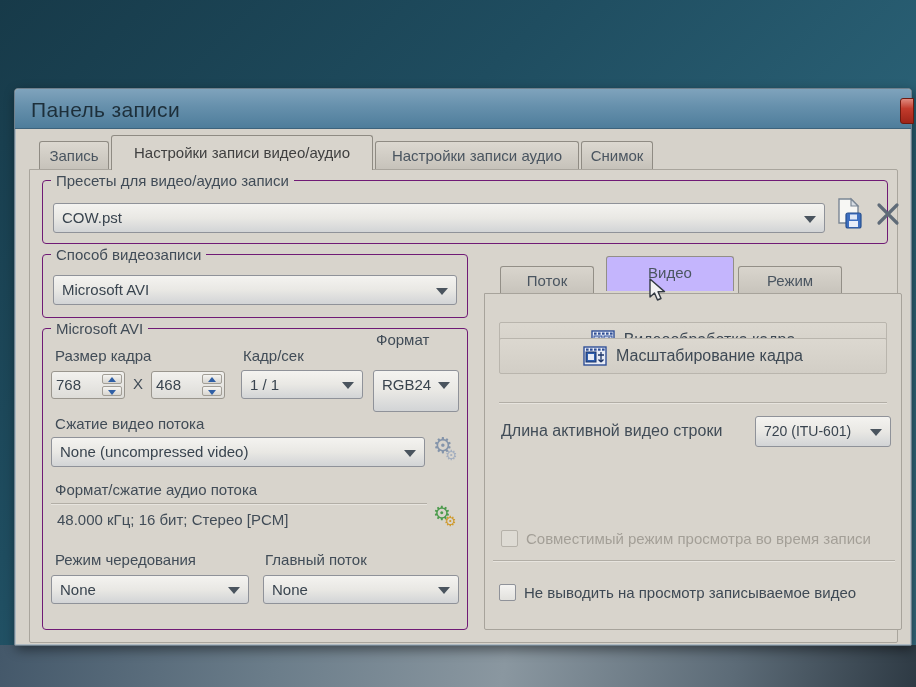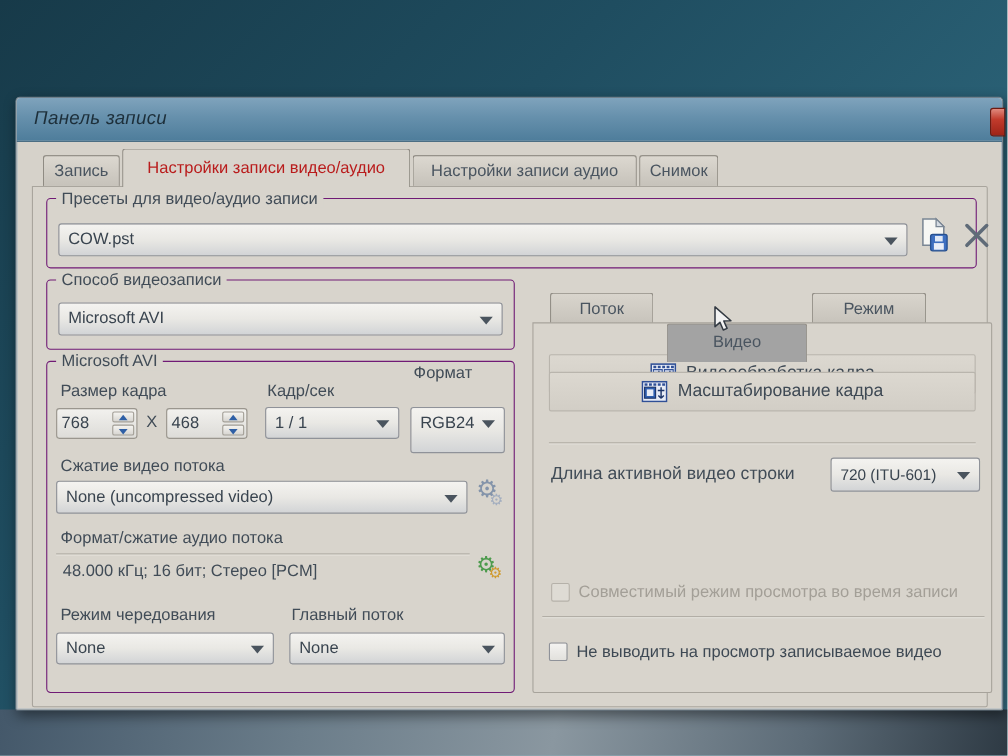--- a/index.html
+++ b/index.html
@@ -22,33 +22,33 @@
     box-shadow:0 0 0 1px #aebac2 inset, 2px 4px 12px rgba(0,0,0,.45);
     border-radius:4px 4px 2px 2px;
   }
   .titlebar {
     position:absolute; left:0; top:0; width:100%; height:40px;
     background:linear-gradient(180deg,#7fa3bc 0%, #6690ac 45%, #49priv 0%, #4e7d9b 100%);
     background:linear-gradient(180deg,#7fa3bc 0%, #6690ac 45%, #4e7d9b 100%);
     border-bottom:1px solid #3d637c; border-radius:4px 4px 0 0;
   }
   .title-text {
-    position:absolute; left:16px; top:9px; font-size:17px; color:#1d2f3a; letter-spacing:.3px;font-style:italic;
+    position:absolute; left:16px; top:9px; font-size:21px; color:#1d2f3a; letter-spacing:.3px;
   }
   .close-btn {
     position:absolute; right:-3px; top:9px; width:14px; height:26px;
     background:linear-gradient(180deg,#e08a7e,#c23b2c 40%,#9e2418);
     border:1px solid #6d1a10; border-radius:3px 0 0 3px;
   }
 
   
   .tab { position:absolute; height:28px; top:52px; background:linear-gradient(180deg,#dcd8d0,#c6c2ba);
          border:1px solid #8f8b83; border-bottom:none; border-radius:3px 3px 0 0;
          font-size:15px; color:#4a5560; text-align:center; line-height:27px; z-index:1; }
-  .tab.active { top:46px; height:35px; background:#d8d4cc; line-height:33px; color:#b91c1c; z-index:3; }
+  .tab.active { top:46px; height:35px; background:#d8d4cc; line-height:33px; color:#404040; z-index:3; }
 
   .tabpage {
     position:absolute; left:14px; top:80px; width:869px; height:474px;
     background:#d8d4cc; border:1px solid #a9a59d; border-radius:0 2px 2px 2px; z-index:2;
   }
 
   
   .group { position:absolute; border:1px solid #701a75; border-radius:4px; }
   .group > .glabel {
     position:absolute; top:-9px; left:8px; background:#d8d4cc; padding:0 5px;
@@ -82,21 +82,21 @@
   .spin-btn.up { top:0; } .spin-btn.down { top:12px; }
   .spin-btn .tri-up { position:absolute; left:5px; top:2px; width:0; height:0;
     border-left:4px solid transparent; border-right:4px solid transparent; border-bottom:5px solid #2f5fa5; }
   .spin-btn .tri-down { position:absolute; left:5px; top:3px; width:0; height:0;
     border-left:4px solid transparent; border-right:4px solid transparent; border-top:5px solid #2f5fa5; }
 
   
   .rtab { position:absolute; height:28px; top:96px; background:linear-gradient(180deg,#d9d5cd,#c7c3bb);
           border:1px solid #938f87; border-bottom:none; border-radius:3px 3px 0 0;
           font-size:15px; color:#4a5560; text-align:center; line-height:27px; z-index:1; }
-  .rtab.active { top:86px; height:35px; background:#a3a3a3; line-height:31px; z-index:3;margin-top:38px; }
+  .rtab.active { top:86px; height:35px; background:#c4b5fd; line-height:31px; z-index:3; }
   .rpanel { position:absolute; left:454px; top:123px; width:418px; height:337px;
             border:1px solid #a7a39b; background:#d8d4cc; border-radius:0 2px 2px 2px; z-index:2; }
 
   .flatbtn {
     position:absolute; left:14px; width:388px; height:36px;
     background:linear-gradient(180deg,#dcd8d0,#d2cec6);
     border:1px solid #b9b5ad; border-radius:2px;
     display:flex; align-items:center; justify-content:center; gap:9px;
     font-size:16px; color:#3e4954;
   }

